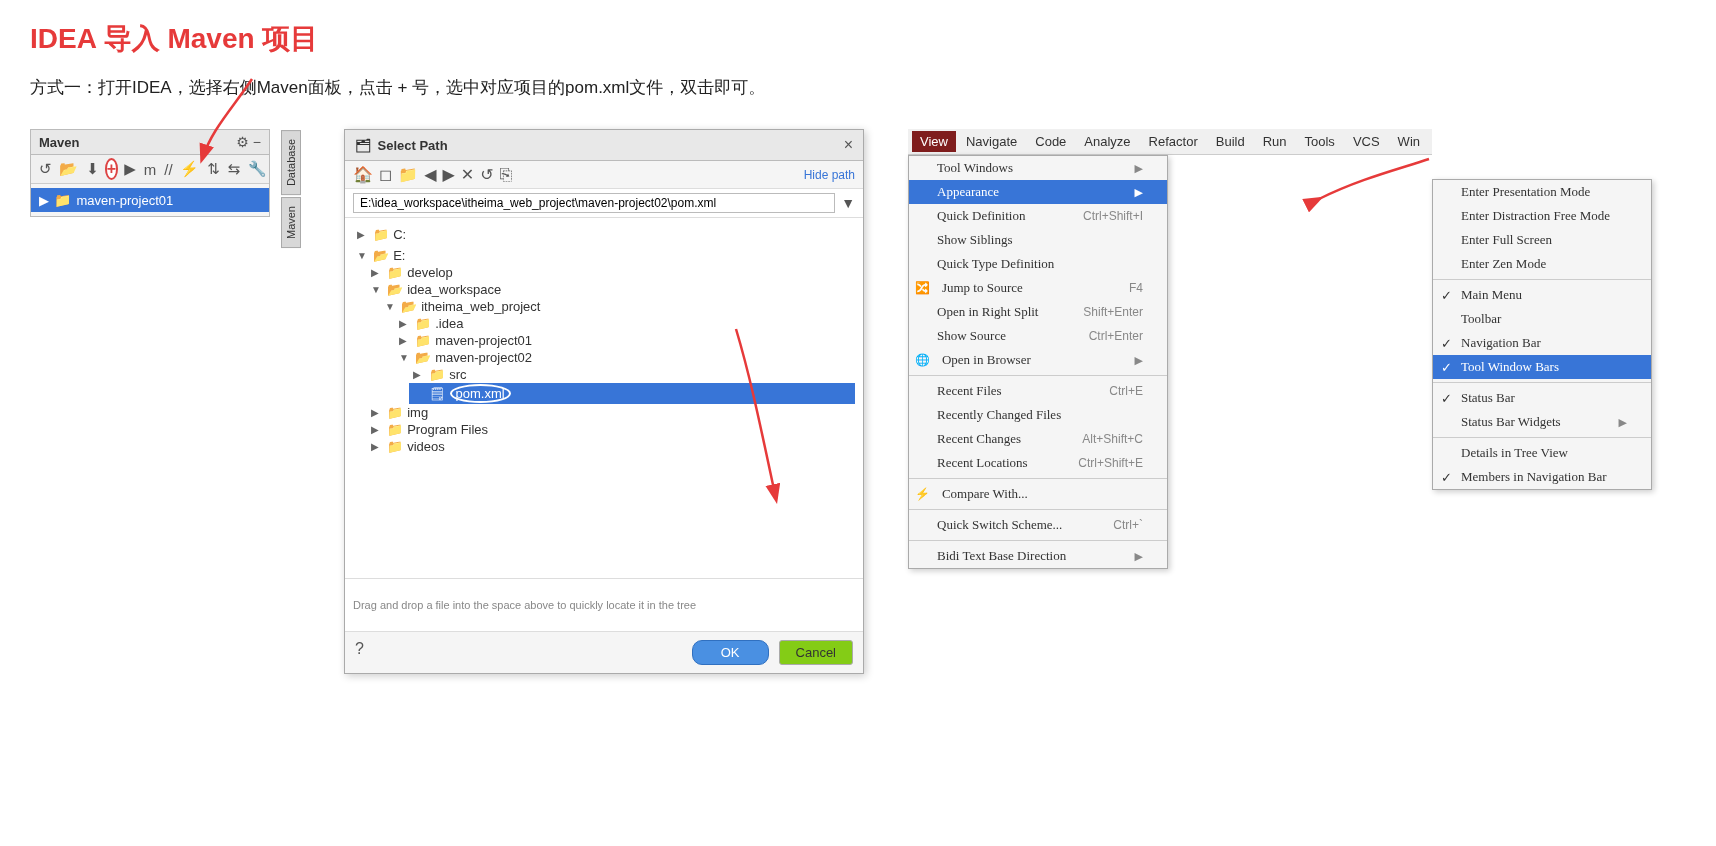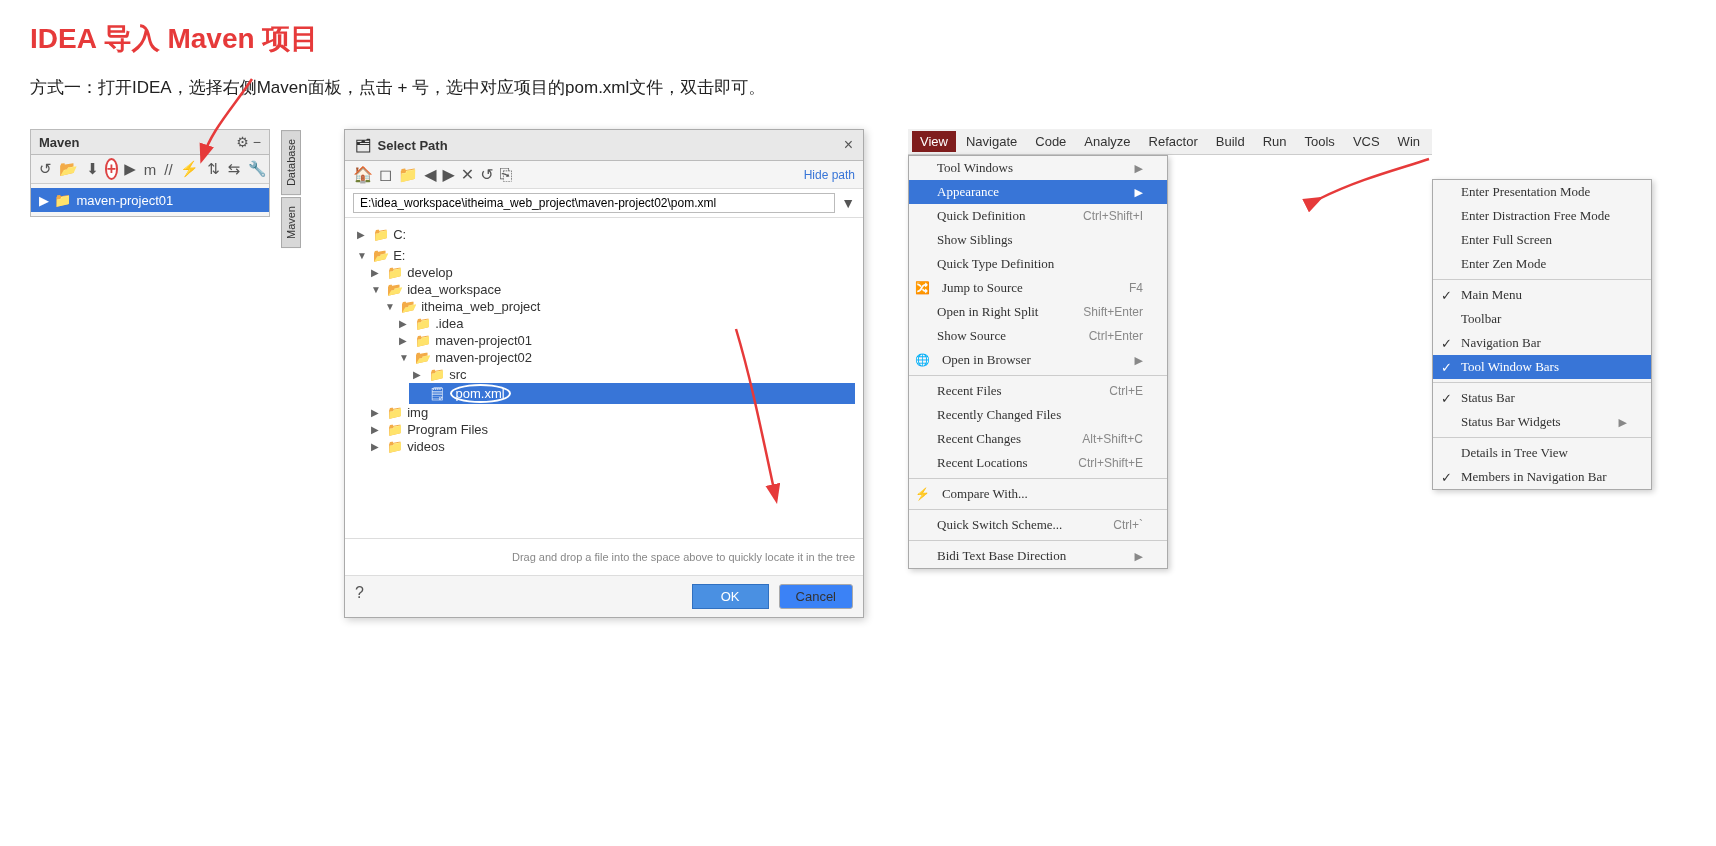--- a/index.html
+++ b/index.html
@@ -216,44 +216,45 @@
     }
     .icon-xml {
       font-size: 13px;
     }
     .indent1 { margin-left: 14px; }
     .indent2 { margin-left: 28px; }
     .indent3 { margin-left: 42px; }
     .indent4 { margin-left: 56px; }
     .dialog-footer-hint {
       border-top: 1px solid #ddd;
-      padding: 12px 8px;
+      padding: 20px 8px;
       font-size: 11px;
       color: #888;
-      text-align: right;
+      text-align: left;
+      margin-top: 40px;
     }
     .dialog-buttons {
       border-top: 1px solid #ddd;
       padding: 8px 10px;
       display: flex;
       justify-content: center;
       gap: 10px;
       background: #f5f5f5;
     }
     .btn-ok {
       background: #4a90e2;
       color: white;
       border: 1px solid #3070c0;
       padding: 4px 28px;
       cursor: pointer;
       font-size: 13px;
-      border-radius: 0;
+      border-radius: 10px;
     }
     .btn-cancel {
-      background: #3b82f6;
+      background: #84cc16;
       color: #333;
       border: 1px solid #aaa;
       padding: 4px 16px;
       cursor: pointer;
       font-size: 13px;
       border-radius: 3px;
     }
 
     
     .menu-area {

